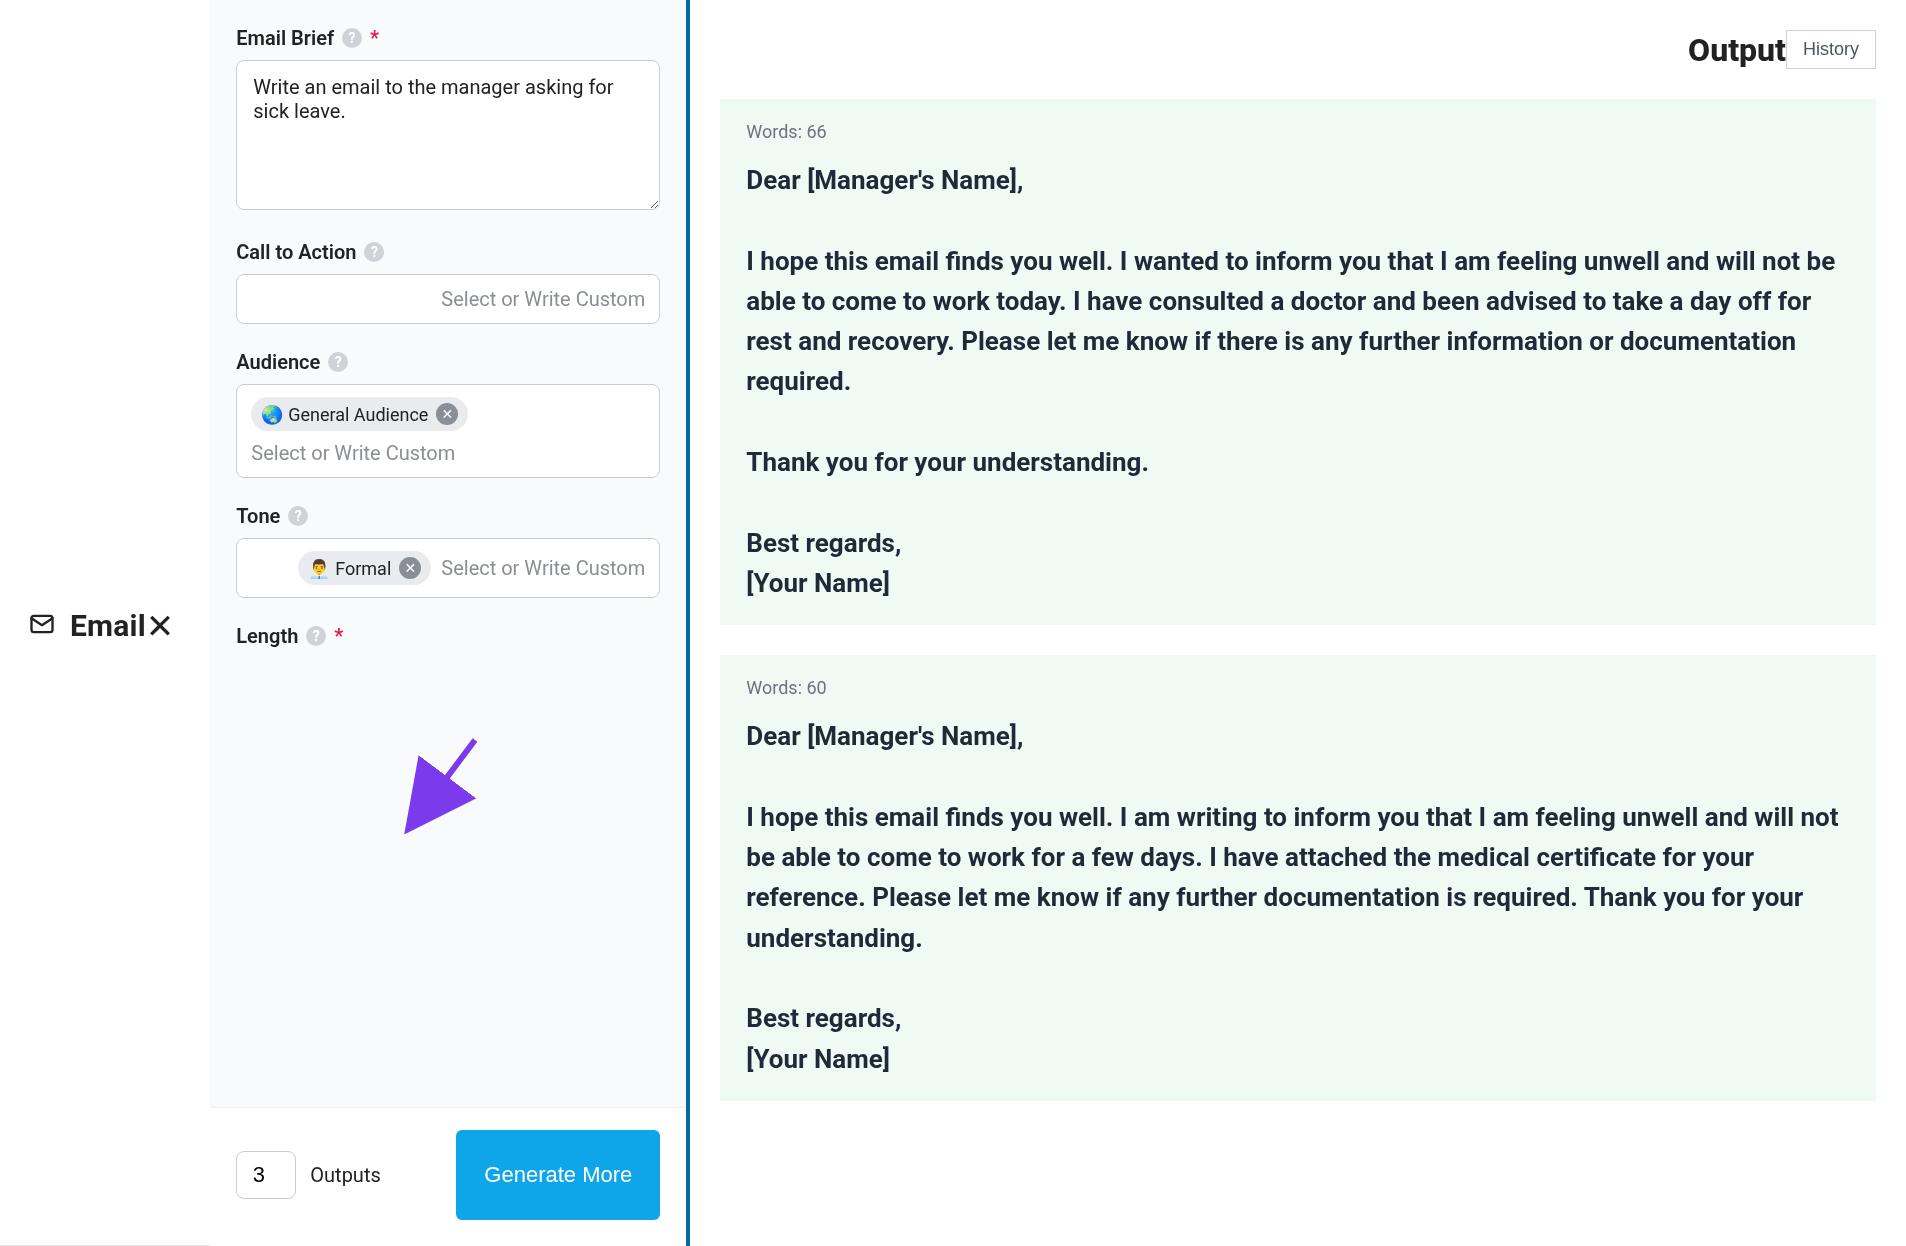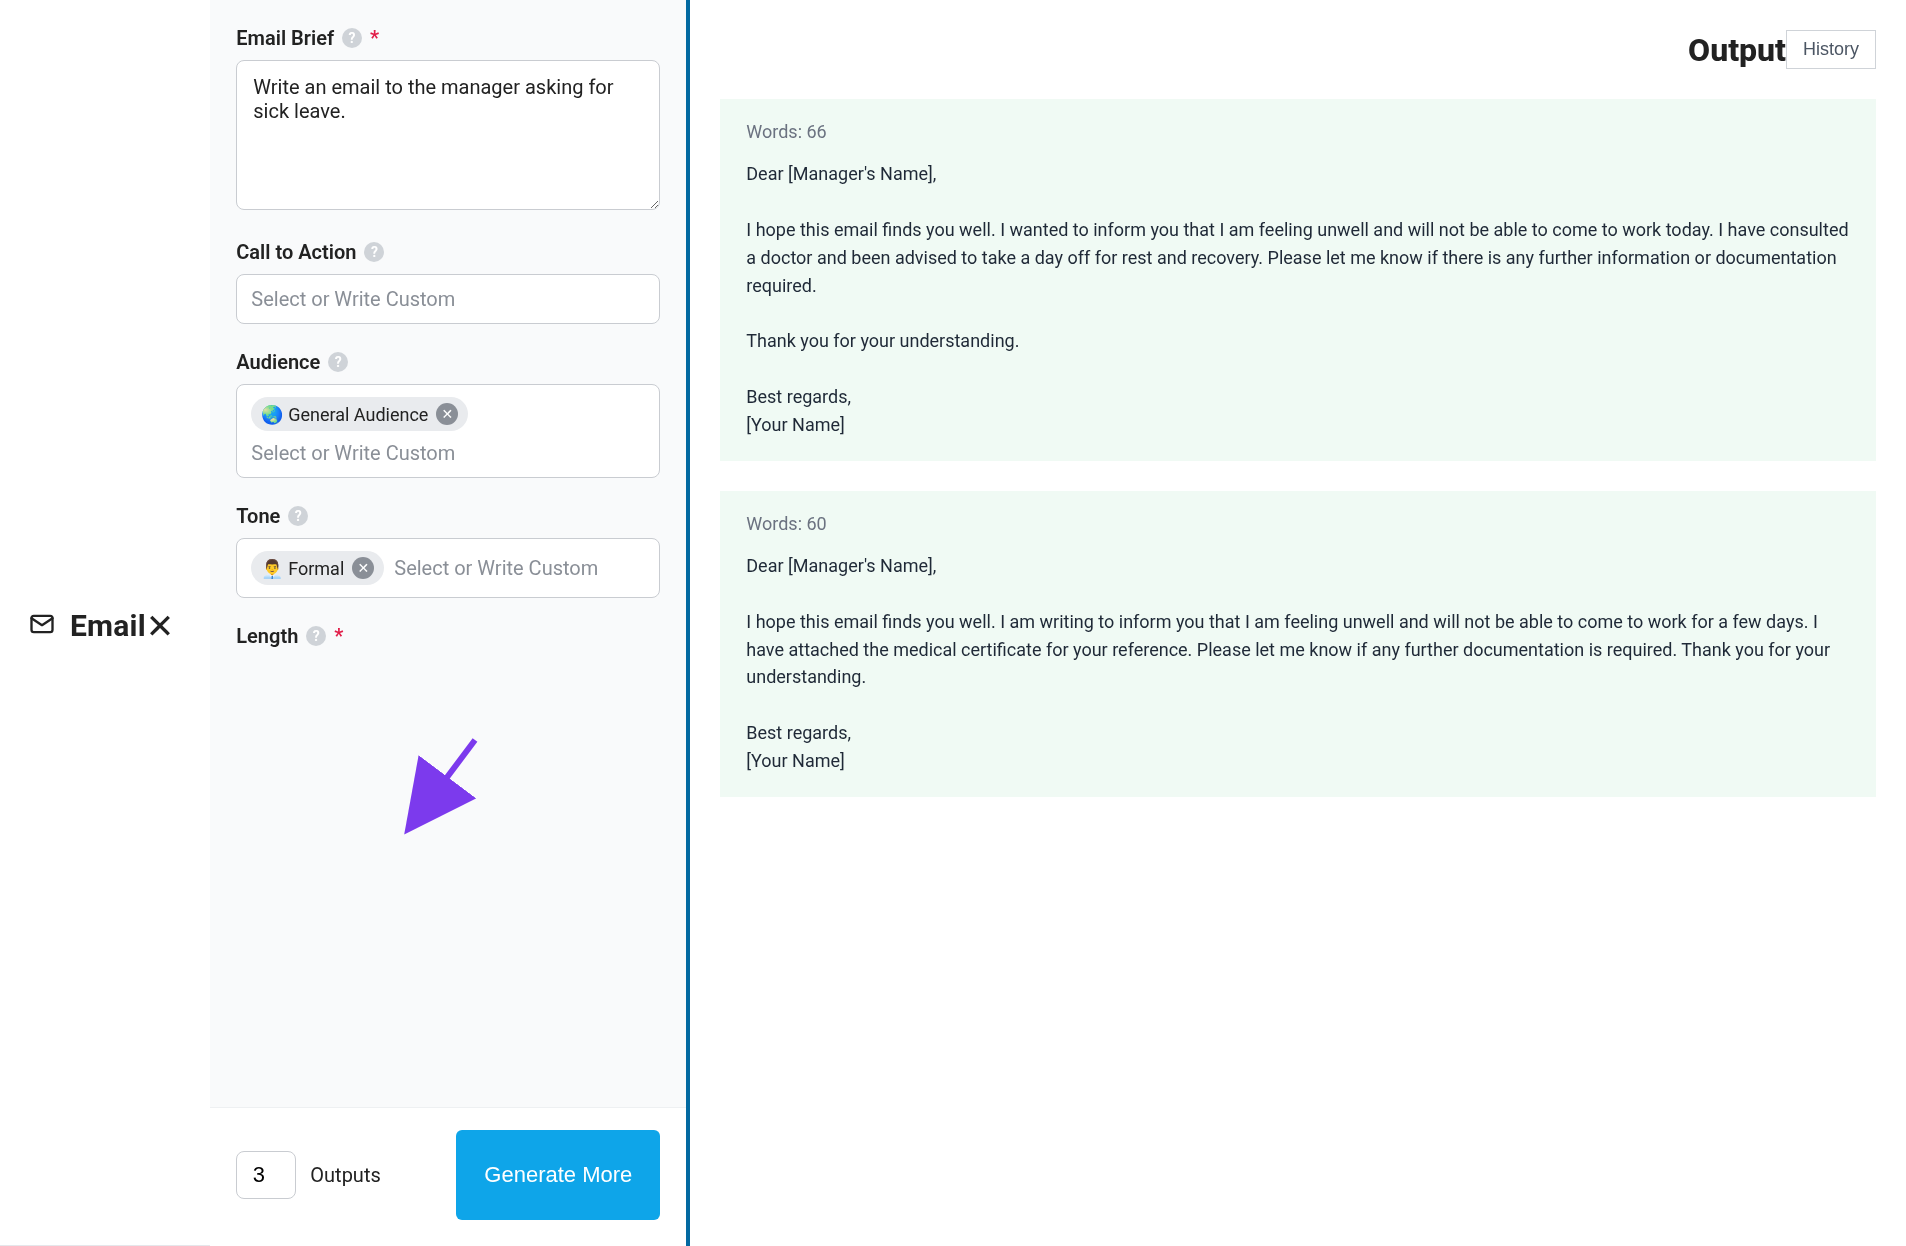--- a/index.html
+++ b/index.html
@@ -52,20 +52,21 @@
       padding: 14px 16px; font-size: 20px; color: #222; background: #fff;
       font-family: inherit;
     }
 
     .pill-input {
       width: 100%;
       border: 1.5px solid #c9ccd1; border-radius: 8px;
       padding: 12px 14px; font-size: 20px; color: #6b7280; background: #fff;
       display: flex; align-items: center; flex-wrap: wrap; gap: 10px;
       cursor: text;
+      justify-content: flex-end;
     }
     .pill-input .placeholder { color: #8a8f97; }
     .pill-input .chip {
       display: inline-flex; align-items: center; gap: 8px;
       background: #e9ebee; border-radius: 20px; padding: 6px 10px;
       color: #222; font-size: 18px;
     }
     .chip .chip-x {
       display:inline-flex; align-items:center; justify-content:center;
       width:22px; height:22px; border-radius:50%; background:#8a8f97; color:#fff;
@@ -92,21 +93,21 @@
     .right-title { font-size: 32px; font-weight: 800; }
     .history-btn {
       background: #fff; color: #4b5563; border: 1px solid #cfd3d8; border-radius: 0;
       padding: 8px 16px; font-size: 18px; cursor: pointer;
     }
     .card {
       background: #f0faf4; border-radius: 0;
       padding: 22px 26px; margin-bottom: 30px;
     }
     .card .words { color: #6b7280; font-size: 18px; margin-bottom: 18px; }
-    .card .body { font-size: 18px; color: #1f2937; line-height: 1.55; white-space: pre-wrap; }
+    .card .body { font-size: 26px; color: #1f2937; line-height: 1.55; white-space: pre-wrap; font-weight: bold; }
 
     
     .arrow-wrap { position: fixed; left: 405px; top: 735px; width: 80px; height: 100px; pointer-events:none; }
     .arrow-wrap svg { width: 100%; height: 100%; overflow: visible; }
   </style>
 </head>
 <body>
 
 <div class="app">
 

